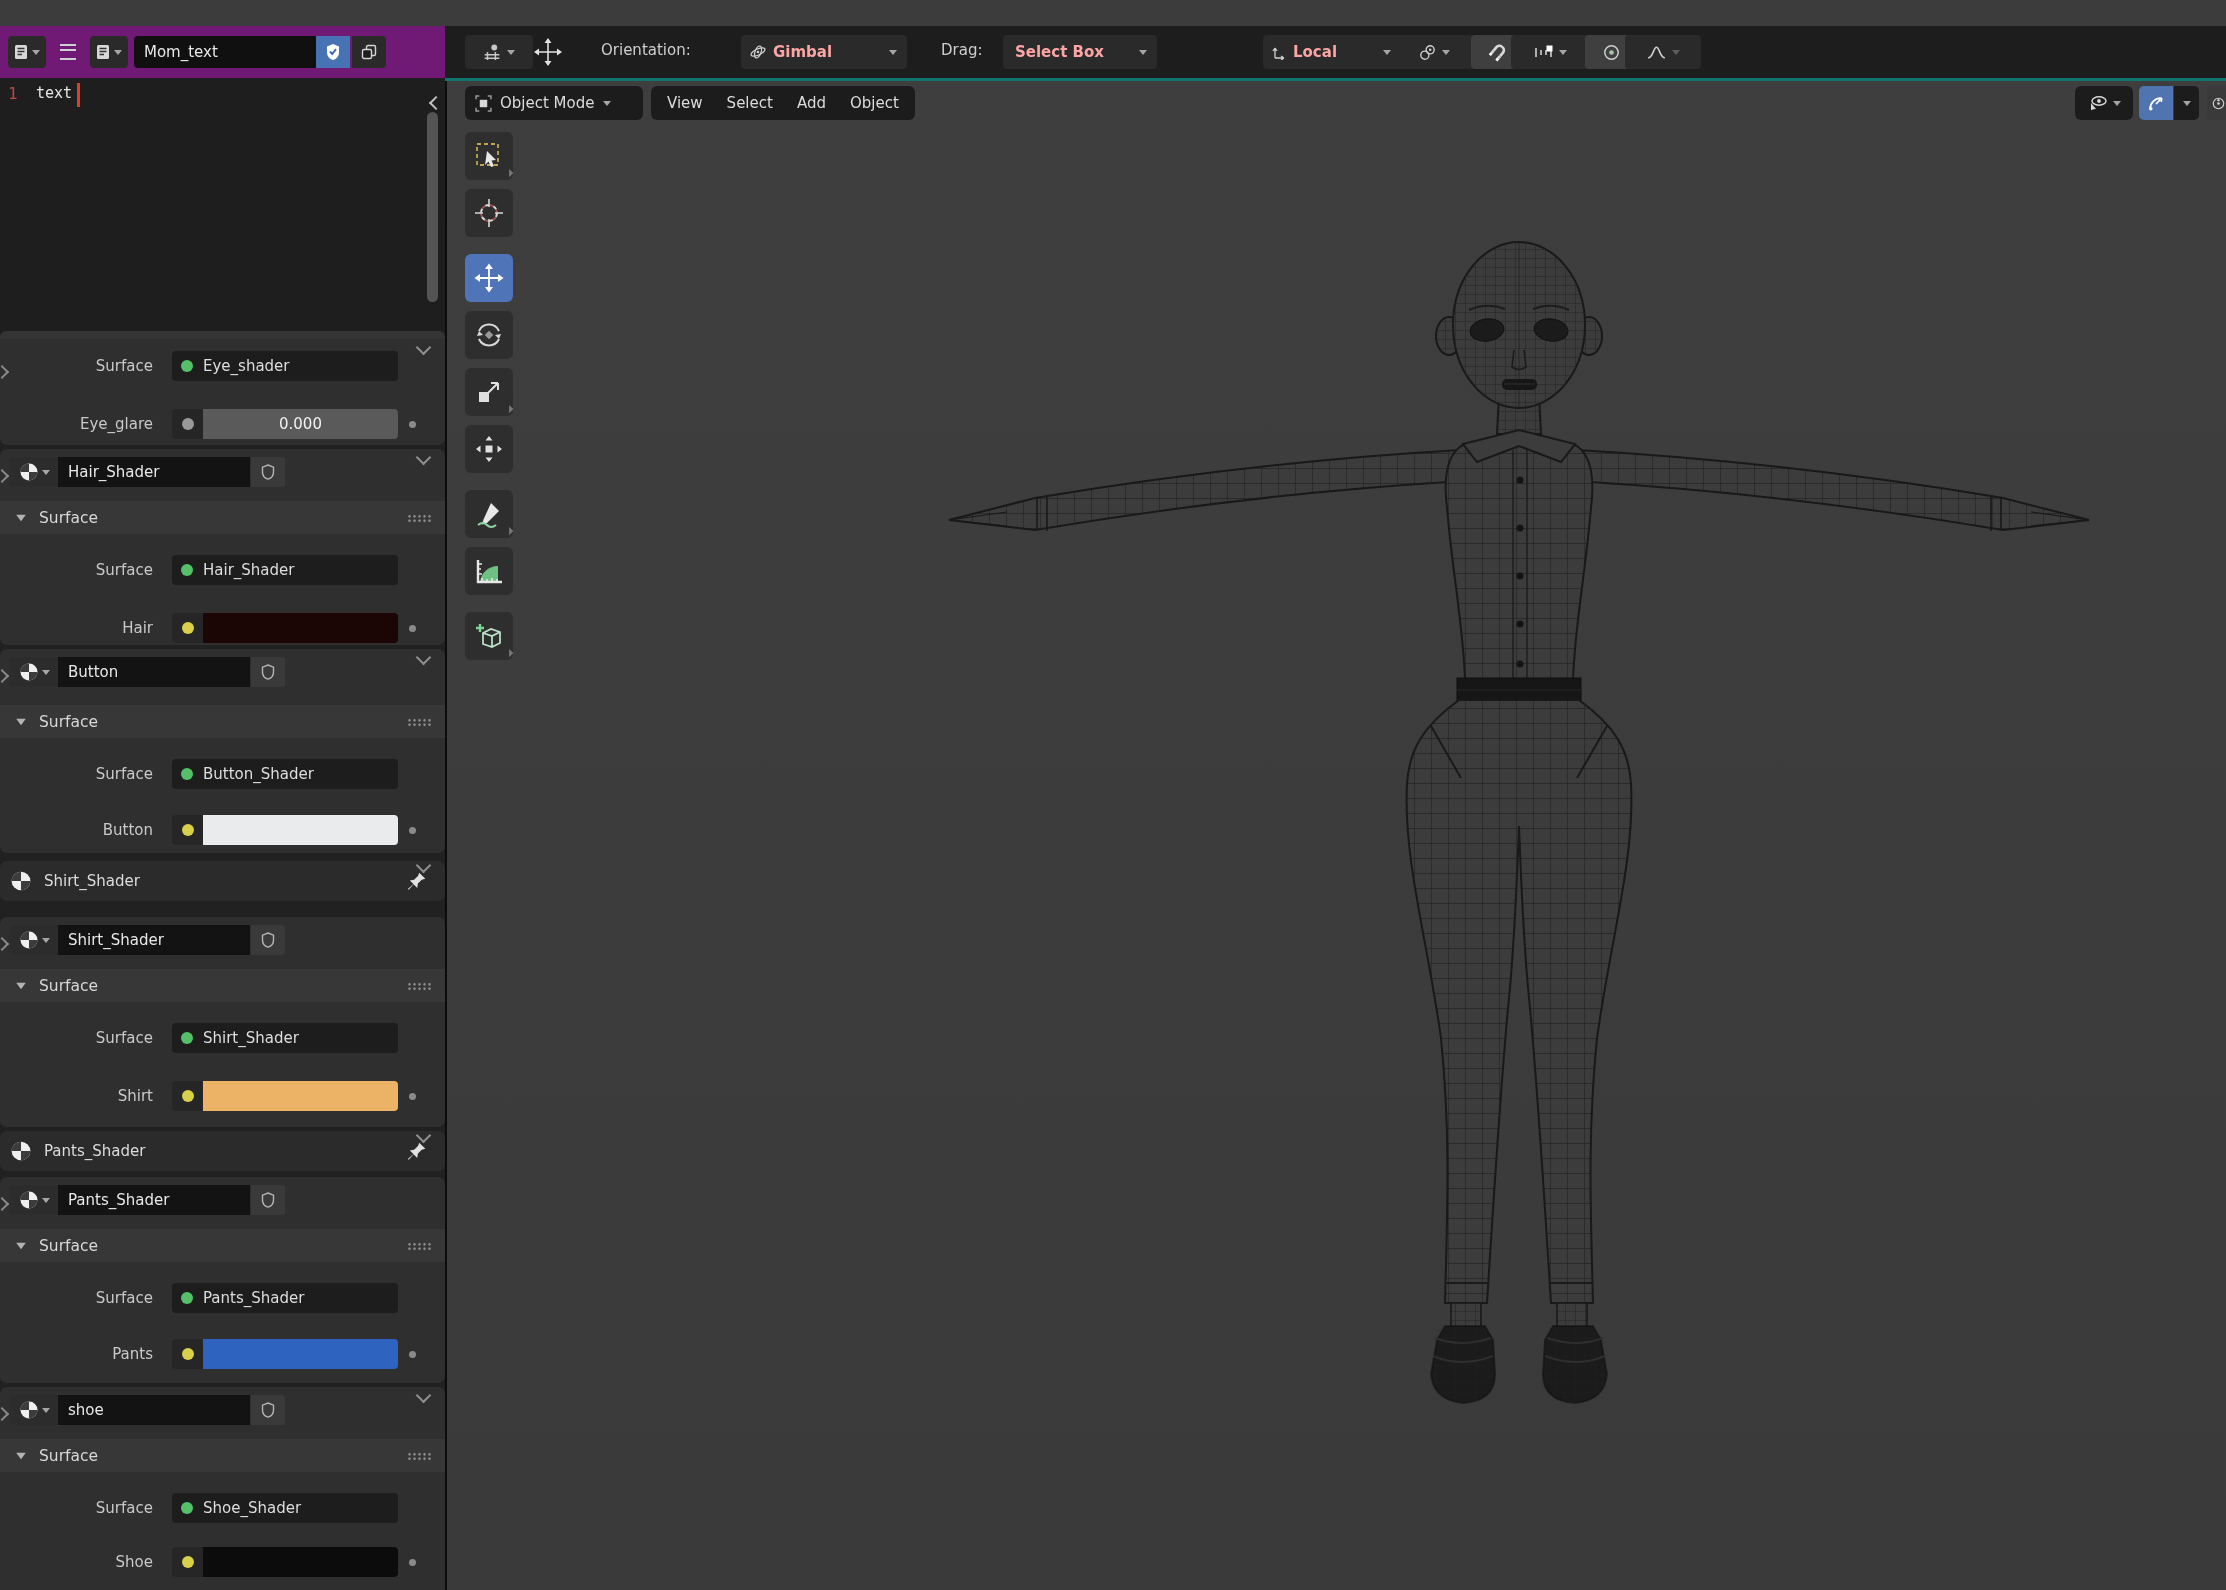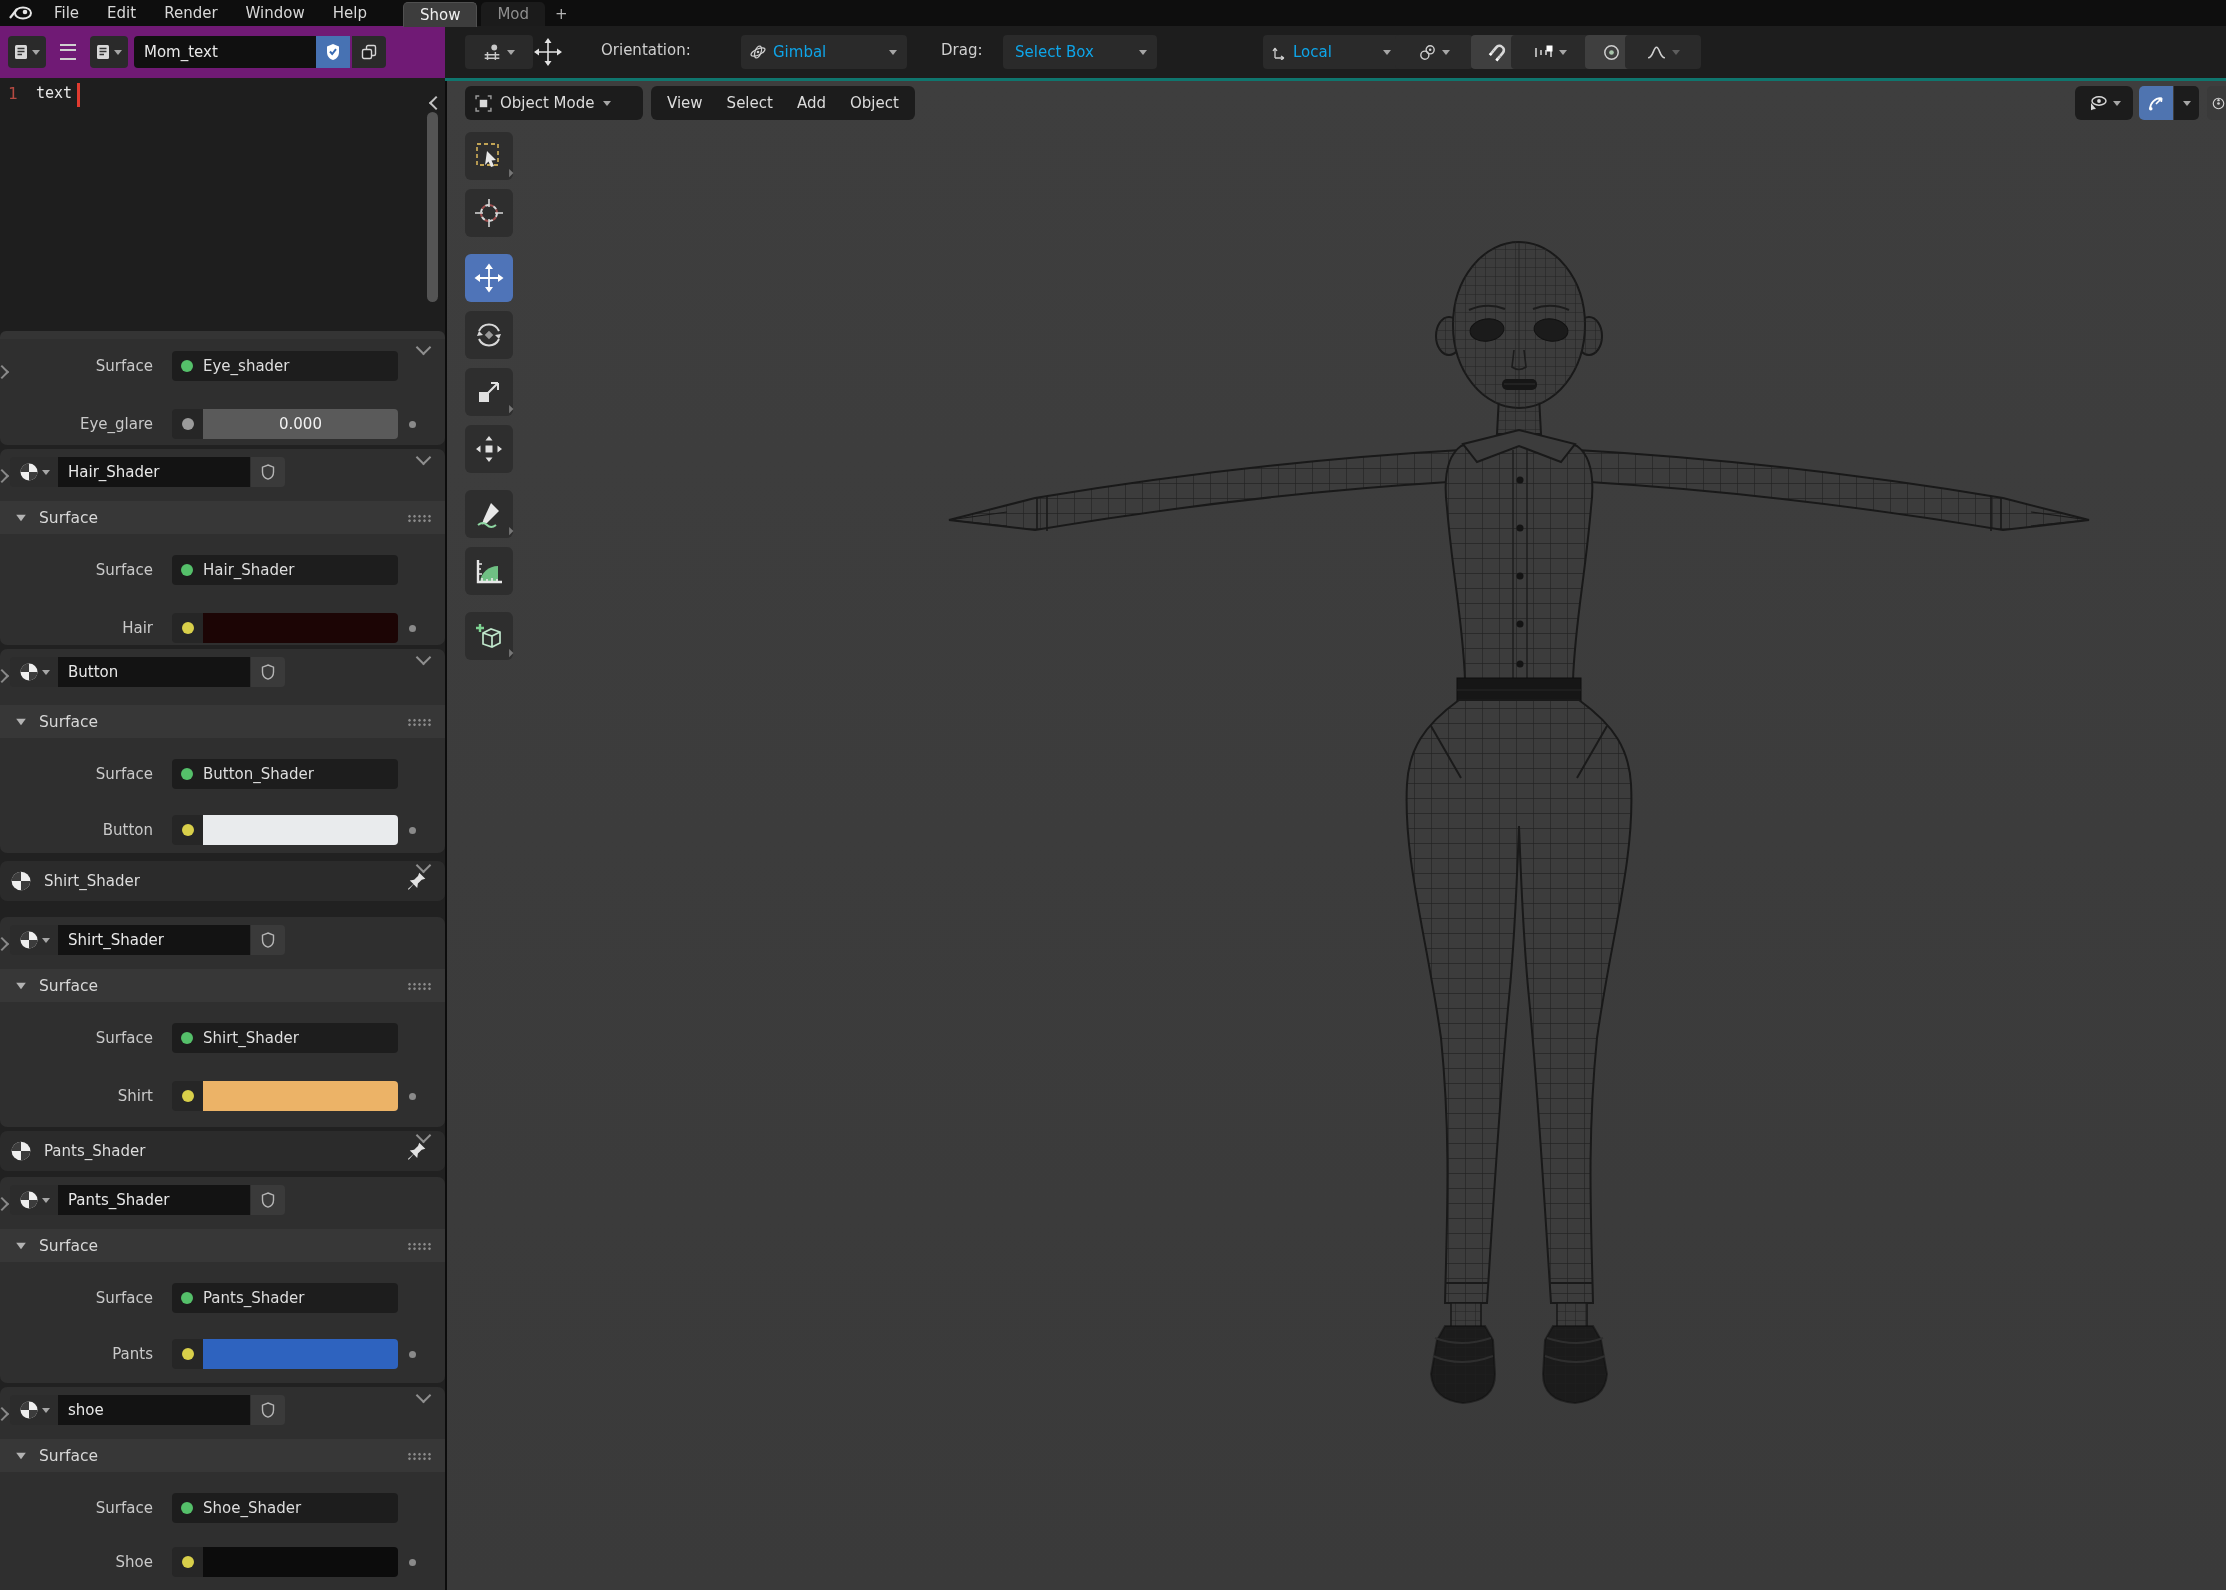--- a/index.html
+++ b/index.html
@@ -64,49 +64,34 @@
   .dragdots{position:absolute;right:14px;top:13px;width:24px;height:9px;
      background-image:radial-gradient(circle,#8a8a8a 1.2px,transparent 1.4px);background-size:5px 4.5px;}
   .idheader{position:absolute;left:0;width:445px;height:40px;background:#2b2b2b;border-radius:7px;display:flex;align-items:center;}
   .idheader .idname{font-size:15px;color:#dcdcdc;margin-left:12px;}
   .idheader svg.pin{position:absolute;right:18px;}
   
   #toolsettings{left:445px;top:26px;width:1781px;height:52px;background:#1d1d1d;border-bottom:3px solid #0f766e;z-index:20;}
   .ts-btn{position:absolute;top:9px;height:34px;background:#2a2a2a;border-radius:4px;display:flex;align-items:center;justify-content:center;gap:6px;padding:0 8px;}
   .ts-btn.on{background:#3f3f3f;}
   .ts-label{position:absolute;top:15px;font-size:15px;color:#cfcfcf;}
-  .ts-dd-text{font-size:15px;color:#0ea5e9;}
+  .ts-dd-text{font-size:15px;color:#fca5a5;font-weight:bold;}
   
   #vp3d{left:445px;top:78px;width:1781px;height:1512px;background:linear-gradient(#3e3e3e,#3a3a3a);overflow:hidden;}
   .vp-pill{position:absolute;top:8px;height:34px;border-radius:6px;}
   .vpmenu{font-size:15px;color:#dcdcdc;padding:0 12px;}
   #tbar .tool{position:absolute;left:20px;width:48px;height:48px;background:rgba(44,44,44,0.9);border-radius:6px;display:flex;align-items:center;justify-content:center;}
   #tbar .tool.active{background:#4f74b8;}
   .corner{position:absolute;right:3px;bottom:3px;width:0;height:0;border-left:6px solid transparent;border-top:6px solid transparent;border-bottom:6px solid #777;transform:rotate(-45deg);}
 </style>
 </head>
 <body>
 
 <div id="app">
 
-  <div id="topbar" class="abs">
-    <svg width="26" height="16" viewBox="0 0 26 16" style="margin:0 6px 0 8px">
-      <ellipse cx="15" cy="8" rx="8" ry="5.6" fill="none" stroke="#e6e6e6" stroke-width="2"></ellipse>
-      <circle cx="17" cy="7" r="2.3" fill="#e6e6e6"></circle>
-      <path d="M2,13 L9,4" stroke="#e6e6e6" stroke-width="2.2"></path>
-    </svg>
-    <span class="menu-item">File</span>
-    <span class="menu-item">Edit</span>
-    <span class="menu-item">Render</span>
-    <span class="menu-item">Window</span>
-    <span class="menu-item">Help</span>
-    <span class="wstab active" style="margin-left:22px">Show</span>
-    <span class="wstab inactive">Mod</span>
-    <span class="wstab plus">+</span>
-  </div>
 
   <div id="leftcol" class="abs">
 
     <div id="te-header" class="abs">
       <div class="hbtn" style="margin-left:8px">
         <svg width="14" height="16" viewBox="0 0 14 16">
           <rect x="1" y="1" width="12" height="14" rx="1.5" fill="#d8d8d8"></rect>
           <path d="M3.5 4.5h7M3.5 7.5h7M3.5 10.5h4.5" stroke="#333" stroke-width="1.3"></path>
         </svg>
         <span class="chev"></span>

